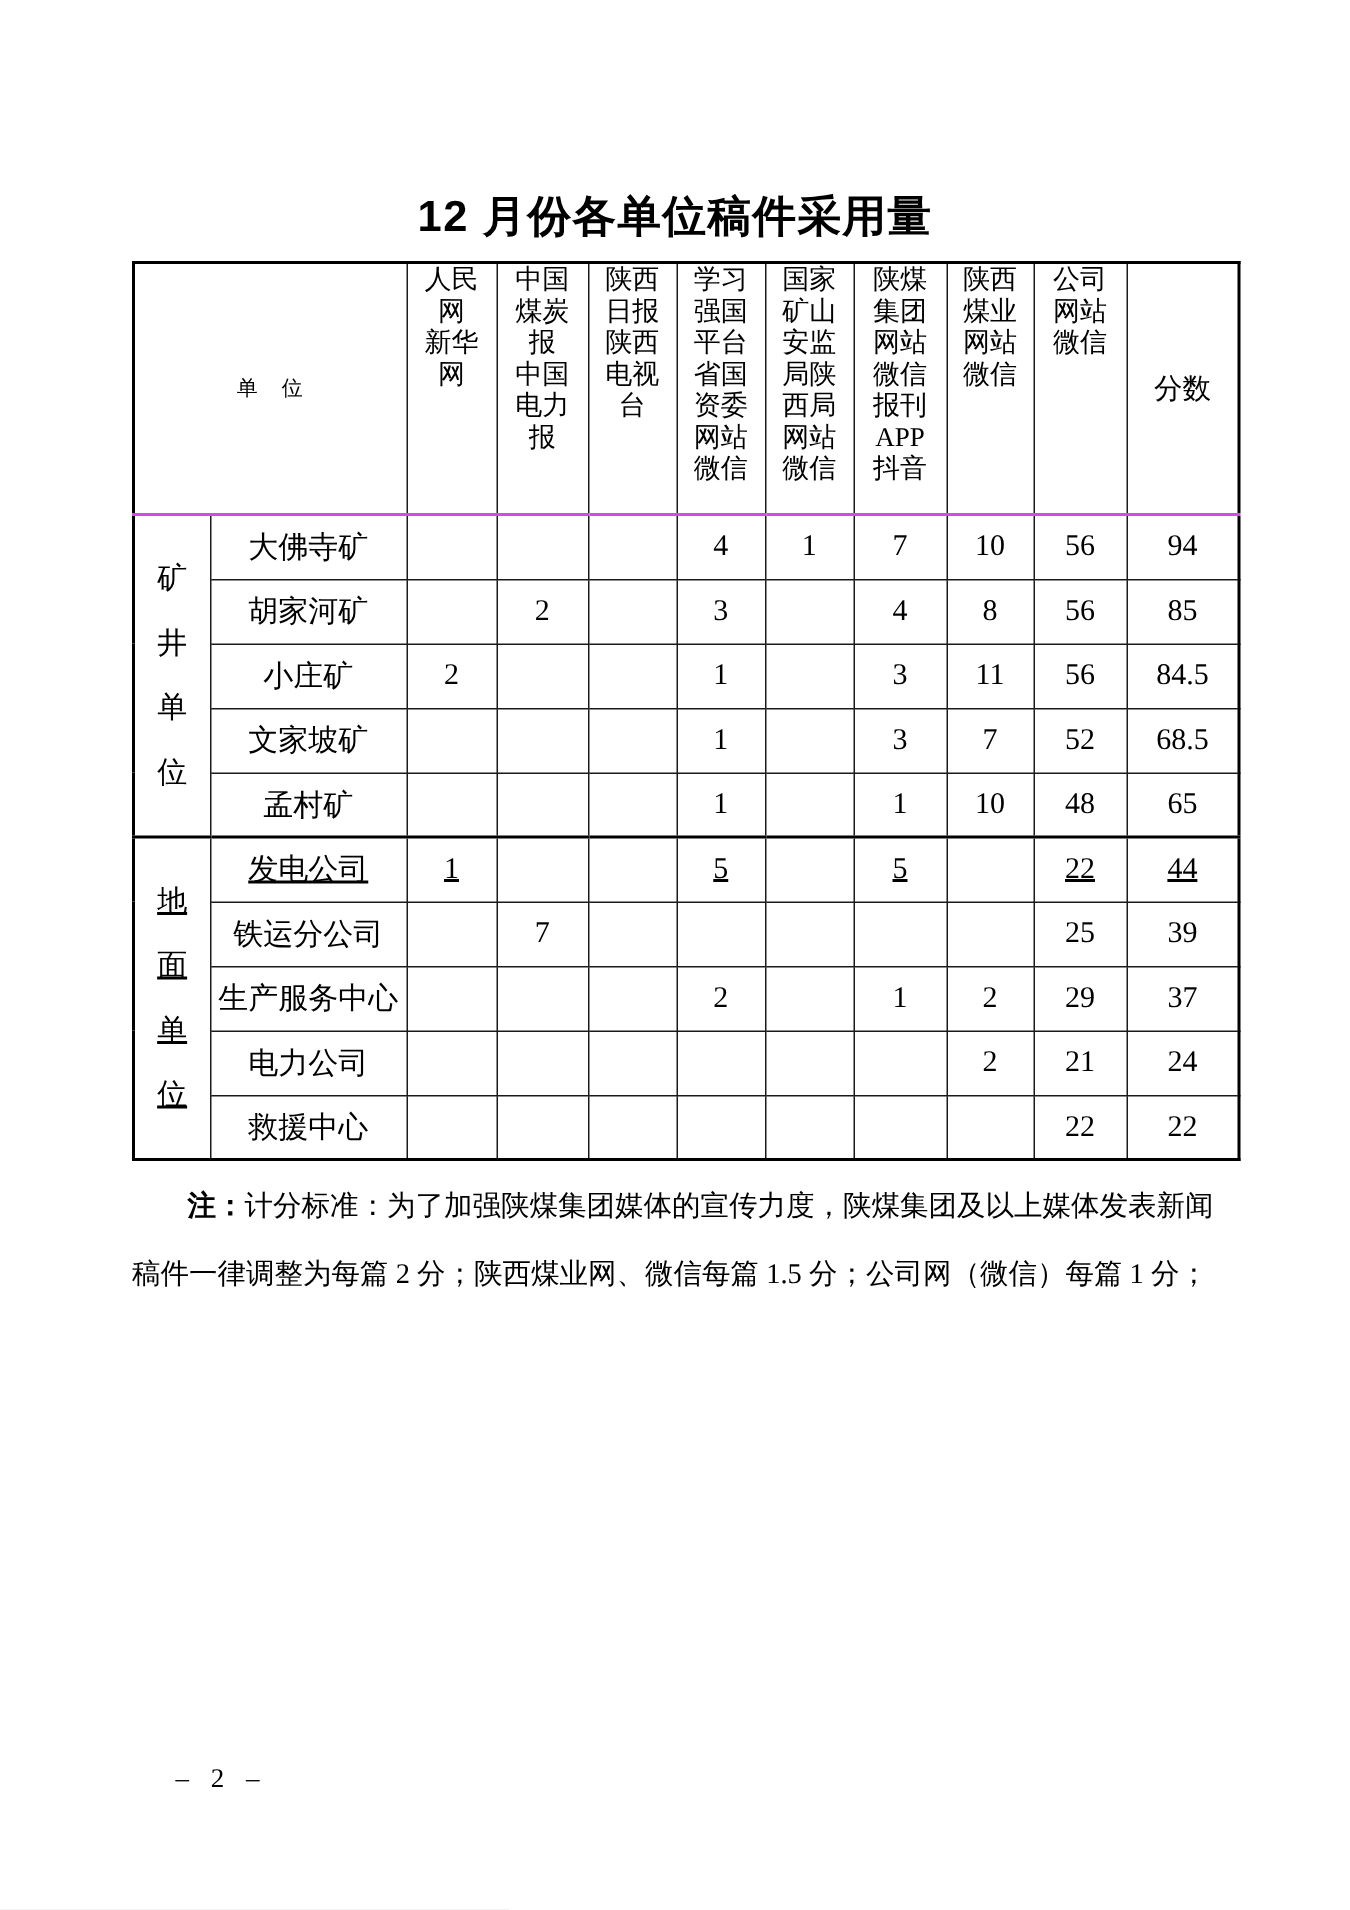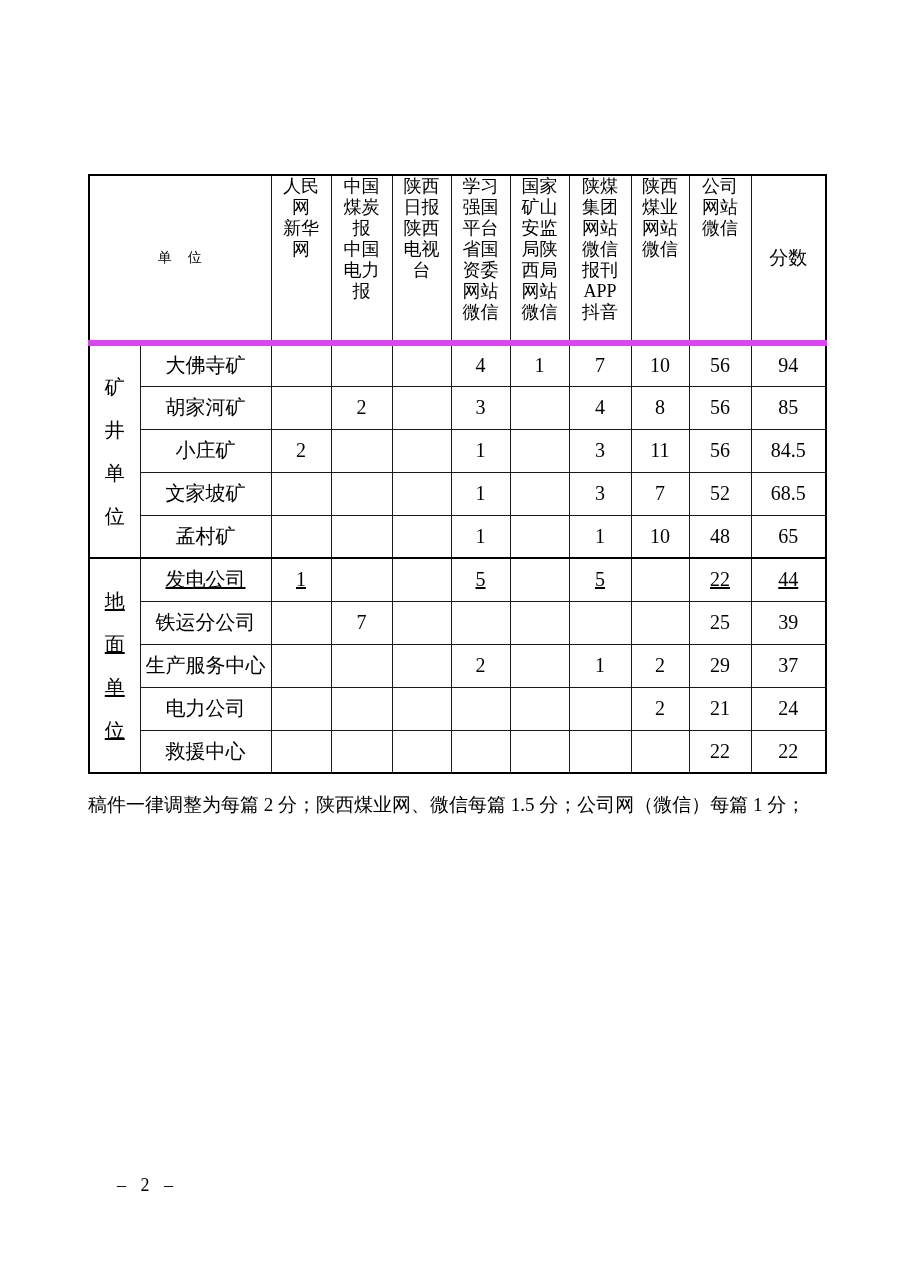--- a/index.html
+++ b/index.html
@@ -52,21 +52,21 @@
     white-space: pre-line;
     font-size: 18px;
     line-height: 21px;
     padding-top: 6px;
   }
   th.score-header {
     vertical-align: middle !important;
     font-size: 19px;
     border-radius: 32px;
   }
-  tr.header-row th { border-bottom: 6px solid #d946ef; }
+  tr.header-row th { border-bottom: 2px solid #d946ef; }
   tbody tr { height: 43px; }
   tbody td { font-size: 20px; vertical-align: middle; }
   td.group-cell {
     white-space: pre-line;
     line-height: 43px;
     font-size: 20px;
     vertical-align: middle;
   }
   tr.group-start td { border-top: 2px solid #000; text-decoration: underline; }
   .note {
@@ -89,20 +89,21 @@
     font-size: 18px;
     letter-spacing: 5px;
     line-height: 26px;
   }
 </style>
 </head>
 <body>
 
 <div class="page">
 
+  <div class="doc-title">12 月份各单位稿件采用量</div>
 
   <table class="stats">
     <colgroup>
       <col style="width:51px">
         <col style="width:131px">
       <col style="width:60px">
         <col style="width:61px">
         <col style="width:59px">
       <col style="width:59px">
         <col style="width:59px">
@@ -286,18 +287,19 @@
           <td class="val-cell"></td>
           <td class="val-cell"></td>
           <td class="val-cell"></td>
           <td class="val-cell">22</td>
           <td class="val-cell">22</td>
         </tr>
       </tbody>
   </table>
 
   <div class="note">
+    <div class="note-line first"><span class="note-label">注：</span><span>计分标准：为了加强陕煤集团媒体的宣传力度，陕煤集团及以上媒体发表新闻</span></div>
     <div class="note-line">稿件一律调整为每篇 2 分；陕西煤业网、微信每篇 1.5 分；公司网（微信）每篇 1 分；</div>
   </div>
 
   <div class="page-number">– 2 –</div>
 
 </div>
 
 </body></html>

